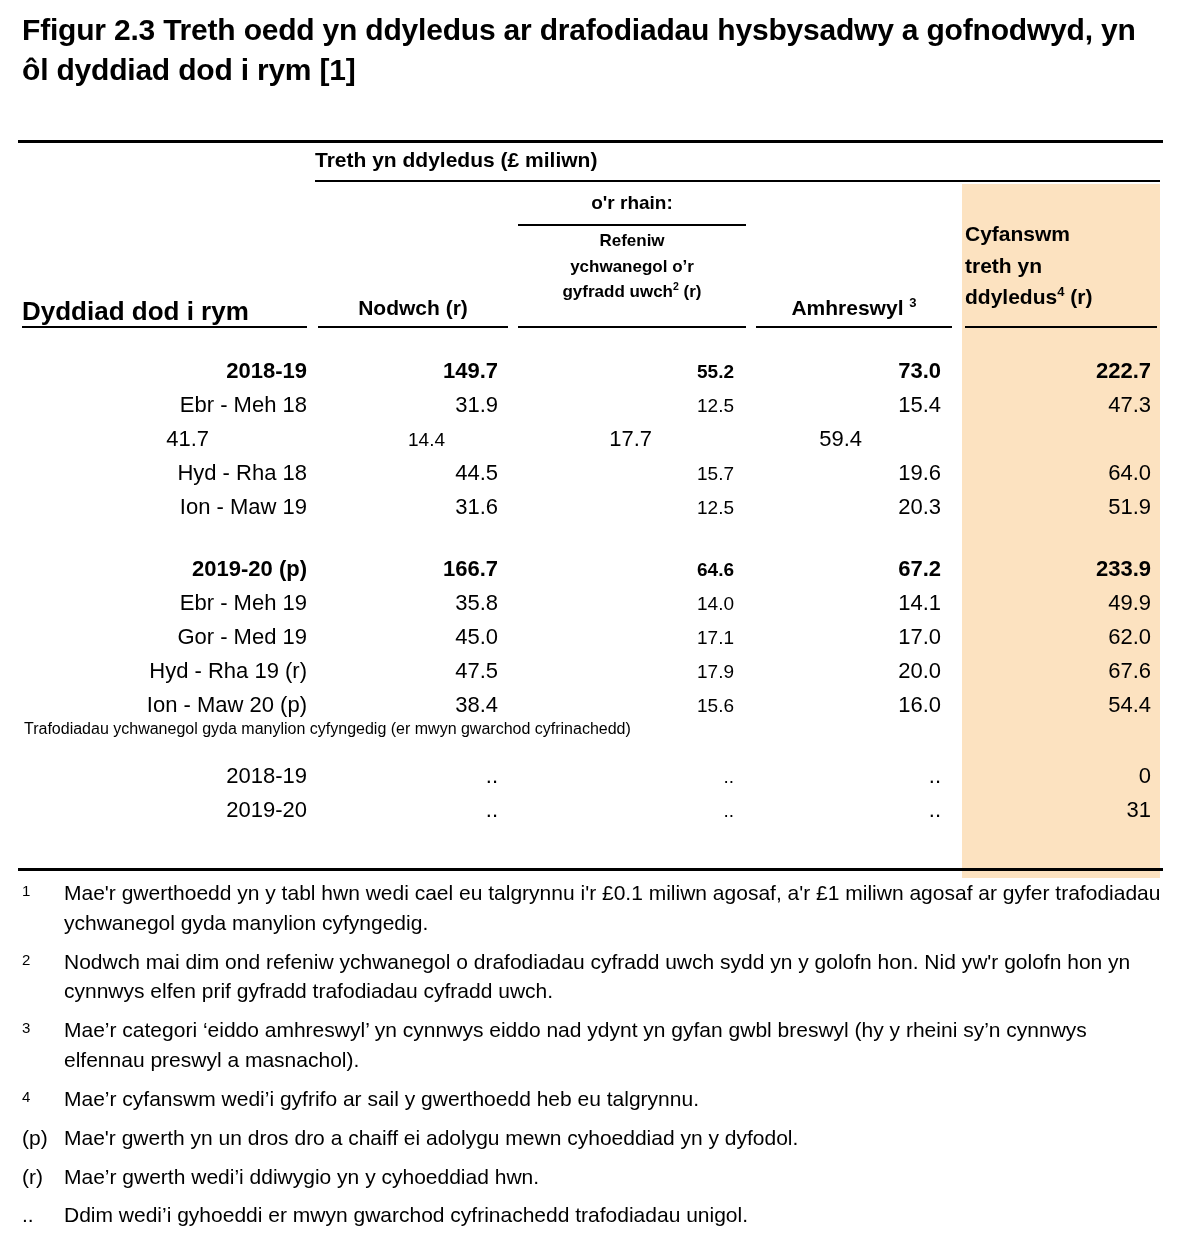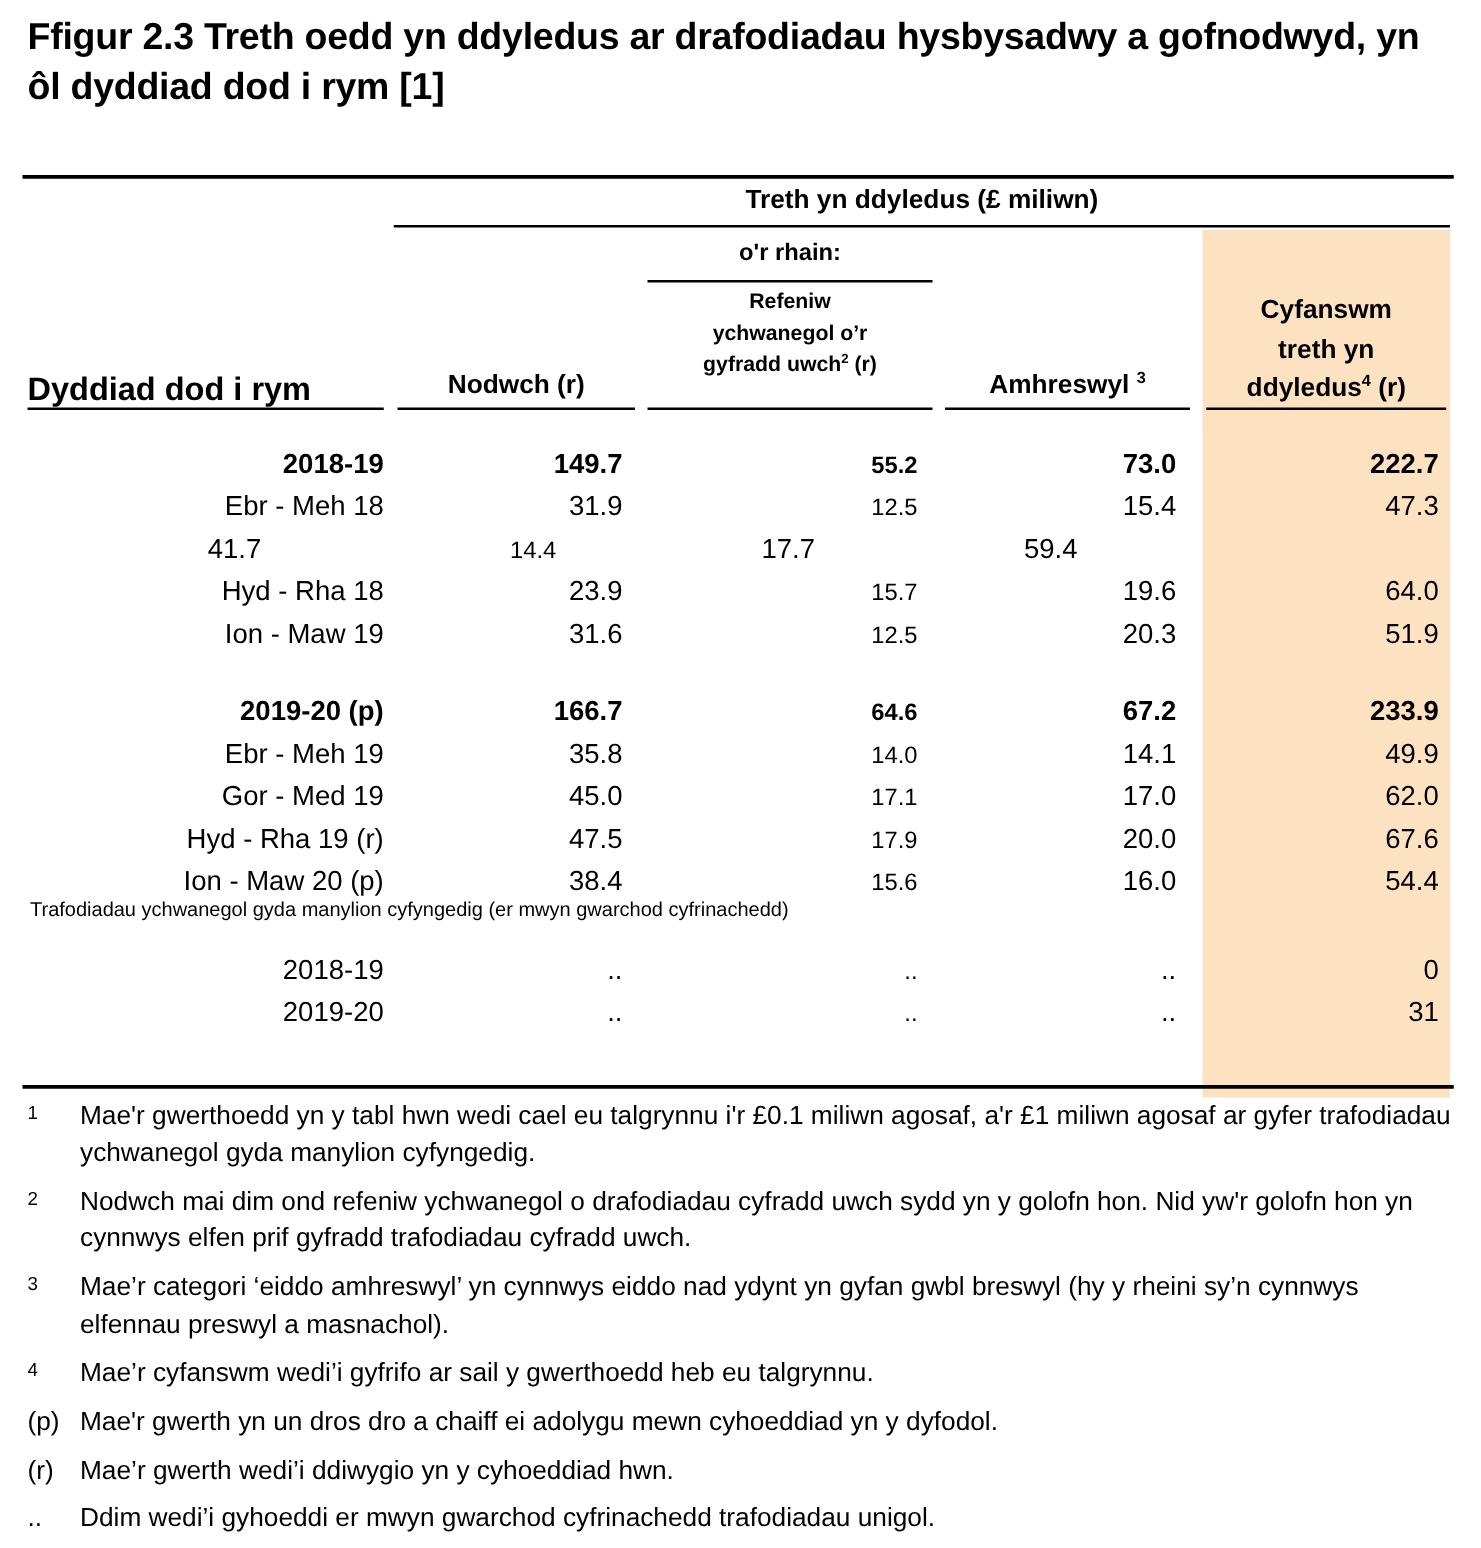--- a/index.html
+++ b/index.html
@@ -66,21 +66,21 @@
     background: #000;
     z-index: 3;
   }
 
   
   .spanner {
     position: absolute;
     left: 297px;
     top: 8px;
     width: 845px;
-    text-align: center;
+    text-align: left;
     font-size: 21px;
     font-weight: bold;
     z-index: 2;
   }
   .spanner-rule {
     position: absolute;
     left: 297px;
     top: 40px;
     width: 845px;
     height: 2px;
@@ -113,21 +113,21 @@
   .colhead {
     position: absolute;
     font-weight: bold;
     z-index: 2;
     line-height: 1.5;
   }
   .ch-date    { left: 4px;   top: 152px; width: 284px; font-size: 26px; text-align: left; }
   .ch-res     { left: 300px; top: 152px; width: 190px; font-size: 21px; text-align: center; }
   .ch-high    { left: 500px; top: 88px;  width: 228px; font-size: 17px; text-align: center; }
   .ch-nonres  { left: 738px; top: 152px; width: 196px; font-size: 21px; text-align: center; }
-  .ch-total   { left: 947px; top: 92px;  width: 192px; font-size: 21px; text-align: center; }
+  .ch-total   { left: 947px; top: 78px;  width: 192px; font-size: 21px; text-align: left; }
 
   .colhead sup { font-size: 0.62em; vertical-align: super; font-weight: bold; }
 
   
   .ch-rule { position: absolute; height: 2px; background: #000; top: 186px; z-index: 3; }
   .chr-1 { left: 4px;   width: 285px; }
   .chr-2 { left: 300px; width: 190px; }
   .chr-3 { left: 500px; width: 228px; }
   .chr-4 { left: 738px; width: 196px; }
   .chr-5 { left: 947px; width: 192px; }
@@ -262,21 +262,21 @@
       <div class="c-num n-total">47.3</div>
     </div>
     <div class="row sub">
       <div class="c-num n-res">41.7</div>
       <div class="c-num n-high">14.4</div>
       <div class="c-num n-nonres">17.7</div>
       <div class="c-num n-total">59.4</div>
     </div>
     <div class="row sub">
       <div class="c-label">Hyd - Rha 18</div>
-      <div class="c-num n-res">23.9</div>
+      <div class="c-num n-res">44.5</div>
       <div class="c-num n-high">15.7</div>
       <div class="c-num n-nonres">19.6</div>
       <div class="c-num n-total">64.0</div>
     </div>
     <div class="row sub">
       <div class="c-label">Ion - Maw 19</div>
       <div class="c-num n-res">31.6</div>
       <div class="c-num n-high">12.5</div>
       <div class="c-num n-nonres">20.3</div>
       <div class="c-num n-total">51.9</div>

